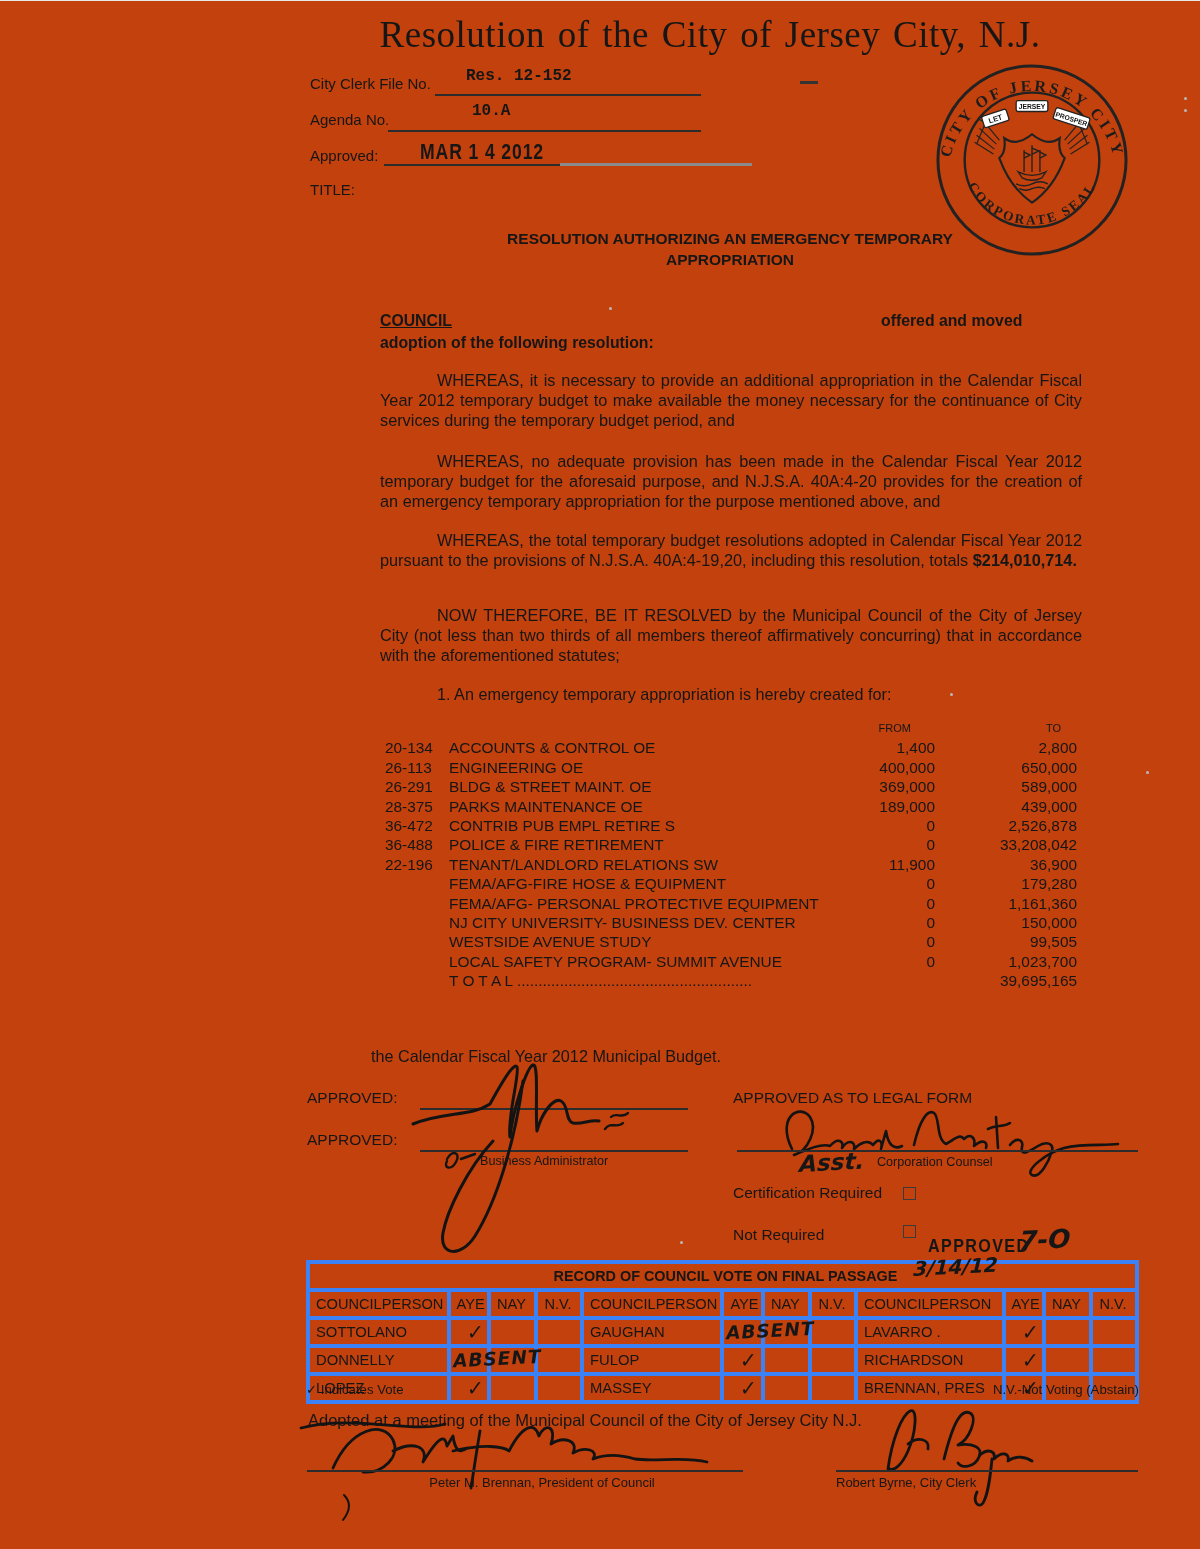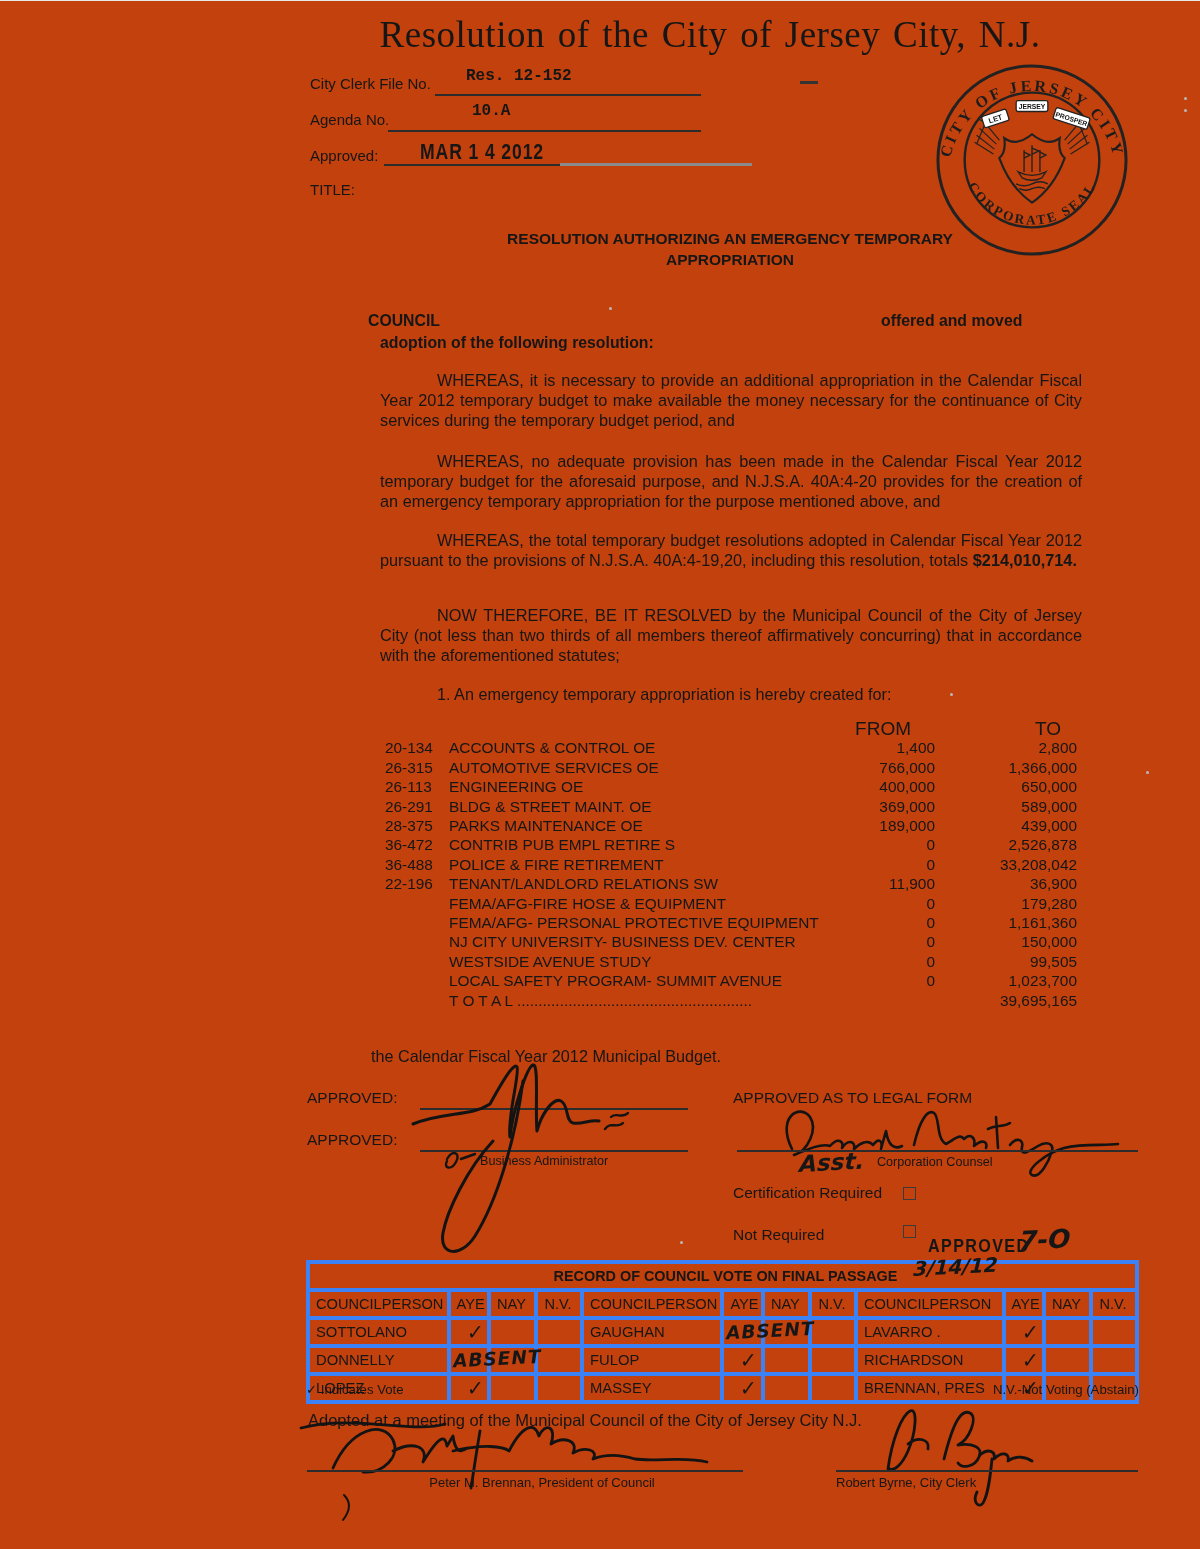--- a/index.html
+++ b/index.html
@@ -21,21 +21,21 @@
   
   .para{left:380px;width:702px;font-size:16.3px;line-height:1.24;text-align:justify;text-indent:57px;}
   .item-line{font-size:16.2px;}
   
   .approp{left:385px;top:718px;width:692px;font-size:15.4px;}
   .arow{display:flex;line-height:19.4px;}
   .acode{width:64px;}
   .adesc{flex:1;}
   .afrom{width:116px;text-align:right;padding-right:0;}
   .ato{width:142px;text-align:right;}
-  .ahdr{font-size:19px;}
+  .ahdr{font-size:11px;}
   .ahdr .afrom,.ahdr .ato{text-align:right;}
   .ahdr .afrom{padding-right:8px;}
   .ahdr .ato{padding-right:16px;}
   
   .small-label{font-size:12.6px;}
   .checkbox{width:11px;height:11px;border:1.6px solid #3a3a3a;}
   .stamp2{font-weight:700;font-size:17.5px;letter-spacing:1.5px;transform:scaleX(.92);transform-origin:left top;}
   .hand{font-family:"DejaVu Sans",sans-serif;font-style:italic;font-weight:700;transform:skewX(-6deg) rotate(-3deg);transform-origin:left top;}
   
   table.vote{position:absolute;left:306px;top:1259px;width:833px;border-collapse:collapse;table-layout:fixed;
@@ -126,21 +126,21 @@
       <rect x="84" y="40" width="32" height="11" rx="2" fill="#fff" stroke="#222" stroke-width="1.3"></rect>
       <text x="100" y="48.5" text-anchor="middle" font-size="6.8" font-weight="700" font-family="Liberation Sans, sans-serif" fill="#111">JERSEY</text>
       <rect x="122" y="52" width="36" height="12" rx="2" fill="#fff" stroke="#222" stroke-width="1.3" transform="rotate(18 140 58)"></rect>
       <text x="140" y="61" transform="rotate(18 140 58)" text-anchor="middle" font-size="6.8" font-weight="700" font-family="Liberation Sans, sans-serif" fill="#111">PROSPER</text>
     </g>
   </svg>
 
   <div class="abs res-heading" style="top:229px;">RESOLUTION AUTHORIZING AN EMERGENCY TEMPORARY</div>
   <div class="abs res-heading" style="top:250px;">APPROPRIATION</div>
 
-  <div class="abs bold15" style="top:311px;left:368px;">COUNCIL</div>
+  <div class="abs bold15" style="top:311px;left:380px;text-decoration:underline;">COUNCIL</div>
   <div class="abs bold15" style="top:311px;left:881px;">offered and moved</div>
   <div class="abs bold15" style="top:333px;left:380px;">adoption of the following resolution:</div>
 
   <div class="abs para" style="top:369px;">WHEREAS, it is necessary to provide an additional appropriation in the Calendar Fiscal Year 2012 temporary budget to make available the money necessary for the continuance of City services during the temporary budget period, and</div>
   <div class="abs para" style="top:450px;">WHEREAS, no adequate provision has been made in the Calendar Fiscal Year 2012 temporary budget for the aforesaid purpose, and N.J.S.A. 40A:4-20 provides for the creation of an emergency temporary appropriation for the purpose mentioned above, and</div>
   <div class="abs para" style="top:529px;"><span>WHEREAS, the total temporary budget resolutions adopted in Calendar Fiscal Year 2012 pursuant to the provisions of N.J.S.A. 40A:4-19,20, including this resolution, totals </span><b>$214,010,714.</b></div>
   <div class="abs para" style="top:604px;">NOW THEREFORE, BE IT RESOLVED by the Municipal Council of the City of Jersey City (not less than two thirds of all members thereof affirmatively concurring) that in accordance with the aforementioned statutes;</div>
 
   <div class="abs item-line" style="top:684px;left:437px;">1.  An emergency temporary appropriation is hereby created for:</div>
 
@@ -149,26 +149,20 @@
       <span class="acode"></span>
       <span class="adesc"></span>
       <span class="afrom">FROM</span>
       <span class="ato">TO</span>
     </div>
     <div class="arow">
         <span class="acode">20-134</span>
         <span class="adesc">ACCOUNTS &amp; CONTROL OE</span>
         <span class="afrom">1,400</span>
         <span class="ato">2,800</span>
-      </div>
-    <div class="arow">
-        <span class="acode">26-315</span>
-        <span class="adesc">AUTOMOTIVE SERVICES OE</span>
-        <span class="afrom">766,000</span>
-        <span class="ato">1,366,000</span>
       </div>
     <div class="arow">
         <span class="acode">26-113</span>
         <span class="adesc">ENGINEERING OE</span>
         <span class="afrom">400,000</span>
         <span class="ato">650,000</span>
       </div>
     <div class="arow">
         <span class="acode">26-291</span>
         <span class="adesc">BLDG &amp; STREET MAINT. OE</span>

